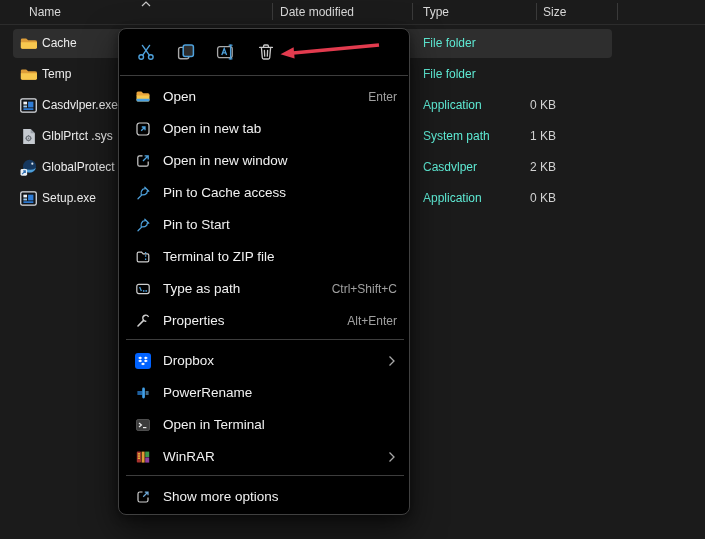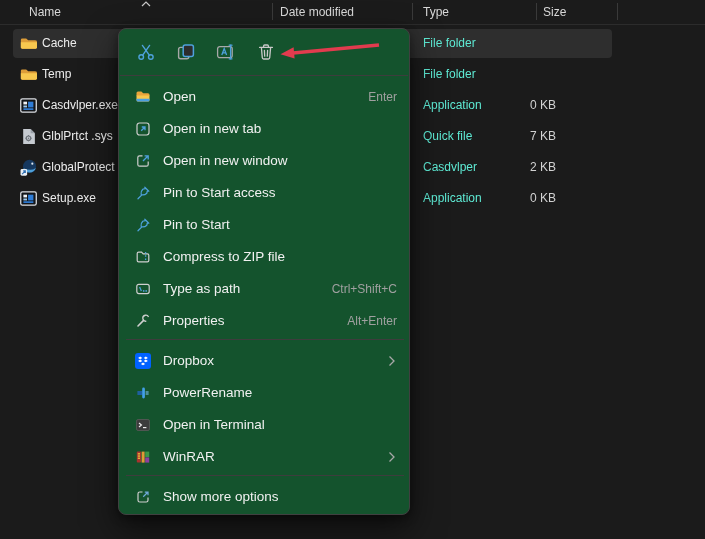--- a/index.html
+++ b/index.html
@@ -17,21 +17,21 @@
   
   .row{position:absolute;left:0;width:705px;height:31px;font-size:12px;color:#ececec;}
   .row .hl{position:absolute;left:13px;top:1px;width:599px;height:29px;background:#2e2e2e;border-radius:4px;}
   .file-icon{position:absolute;left:20px;top:7px;width:17px;height:17px;}
   .file-name{position:absolute;left:42px;top:0;line-height:31px;white-space:nowrap;}
   .file-type{position:absolute;left:423px;top:0;line-height:31px;color:#5eead4;white-space:nowrap;}
   .file-size{position:absolute;left:530px;top:0;width:78px;line-height:31px;color:#d2d2d2;white-space:nowrap;}
   
   .ctx{
     position:absolute;left:118px;top:28px;width:292px;height:487px;box-sizing:border-box;
-    background:#14532d;border:1px solid #404040;border-radius:8px;
+    background:#000000;border:1px solid #404040;border-radius:8px;
     box-shadow:0 14px 34px rgba(0,0,0,.55), 0 3px 10px rgba(0,0,0,.4);
     z-index:5;
   }
   .qa-bar{position:absolute;top:4px;left:7px;height:40px;display:flex;}
   .qa-btn{width:40px;height:38px;display:flex;align-items:center;justify-content:center;border-radius:4px;cursor:default;}
   .ctx-div{position:absolute;left:1px;width:288px;height:1px;background:#3d3d3d;}
   .mi{position:absolute;left:5px;width:282px;height:32px;border-radius:4px;cursor:default;}
   .mi .ico{position:absolute;left:11px;top:8px;width:16px;height:16px;}
   .mi .lbl{position:absolute;left:39px;top:0;line-height:32px;font-size:13.5px;color:#f1f1f1;white-space:nowrap;}
   .mi .sc{position:absolute;right:9px;top:0;line-height:32px;font-size:12px;color:#a0a0a0;white-space:nowrap;}
@@ -101,22 +101,22 @@
       <circle cx="8" cy="9.6" r="2.1" fill="none" stroke="#6d737a" stroke-width="1.1"></circle>
       <circle cx="8" cy="9.6" r="0.7" fill="#6d737a"></circle>
       <g stroke="#6d737a" stroke-width="1">
         <line x1="8" y1="6.6" x2="8" y2="7.5"></line>
           <line x1="8" y1="11.7" x2="8" y2="12.6"></line>
         <line x1="5" y1="9.6" x2="5.9" y2="9.6"></line>
           <line x1="10.1" y1="9.6" x2="11" y2="9.6"></line>
       </g>
     </svg>
     <span class="file-name">GlblPrtct .sys</span>
-    <span class="file-type">Quick file</span>
-    <span class="file-size">7 KB</span>
+    <span class="file-type">System path</span>
+    <span class="file-size">1 KB</span>
   </div>
 
   <div class="row" style="top:152px">
     <svg class="file-icon" viewBox="0 0 16 16">
       <circle cx="9" cy="7" r="6.2" fill="#16385f"></circle>
       <path d="M3.2 8.6 A6.2 6.2 0 0 0 14.9 8.4 Q10.5 11.8 3.2 8.6 Z" fill="#4e9fd8"></path>
       <circle cx="11.6" cy="4.4" r="1" fill="#dfe9f2"></circle>
       <rect x="0.5" y="9.5" width="6.2" height="6.2" rx="1.3" fill="#e8eef5"></rect>
       <path d="M2 14.2 L5 11.2 M3 11.2 H5 V13.2" fill="none" stroke="#2e6fb2" stroke-width="1.1"></path>
     </svg>
@@ -205,36 +205,36 @@
         <path d="M7.5 2.8 H4.6 Q2.8 2.8 2.8 4.6 v6.8 q0 1.8 1.8 1.8 h6.8 q1.8 0 1.8-1.8 V8.5" fill="none" stroke="#cfcfcf" stroke-width="1.2"></path>
         <path d="M8 8 L13.2 2.8 M9.6 2.8 h3.6 v3.6" stroke="#4ea1dc" stroke-width="1.3" fill="none"></path>
       </svg>
       <span class="lbl">Open in new window</span>
     </div>
 
     <div class="mi" style="top:148px">
       <svg class="ico" viewBox="0 0 16 16">
         <path d="M9.8 2.2 L13.8 6.2 M12.6 5 L11.8 8.2 Q9.6 10.4 6.9 9.9 L3 13.8 M6.1 9.1 Q5.6 6.4 7.8 4.2 L11 3.4" stroke="#4ea1dc" fill="none" stroke-width="1.25" stroke-linecap="round"></path>
       </svg>
-      <span class="lbl">Pin to Start access</span>
+      <span class="lbl">Pin to Cache access</span>
     </div>
 
     <div class="mi" style="top:180px">
       <svg class="ico" viewBox="0 0 16 16">
         <path d="M9.8 2.2 L13.8 6.2 M12.6 5 L11.8 8.2 Q9.6 10.4 6.9 9.9 L3 13.8 M6.1 9.1 Q5.6 6.4 7.8 4.2 L11 3.4" stroke="#4ea1dc" fill="none" stroke-width="1.25" stroke-linecap="round"></path>
       </svg>
       <span class="lbl">Pin to Start</span>
     </div>
 
     <div class="mi" style="top:212px">
       <svg class="ico" viewBox="0 0 16 16">
         <path d="M2.2 4.6 Q2.2 3.2 3.6 3.2 h3 l1.6 1.6 h4.2 q1.4 0 1.4 1.4 v5.2 q0 1.4-1.4 1.4 H3.6 q-1.4 0-1.4-1.4 Z" fill="none" stroke="#cfcfcf" stroke-width="1.2"></path>
         <line x1="10.6" y1="3" x2="10.6" y2="12.6" stroke="#4ea1dc" stroke-width="1.3" stroke-dasharray="1.6 1.6"></line>
       </svg>
-      <span class="lbl">Compress to ZIP file</span>
+      <span class="lbl">Terminal to ZIP file</span>
     </div>
 
     <div class="mi" style="top:244px">
       <svg class="ico" viewBox="0 0 16 16">
         <rect x="1.8" y="3.4" width="12.4" height="9.2" rx="2" fill="none" stroke="#cfcfcf" stroke-width="1.2"></rect>
         <path d="M4.6 6 L6.4 10" stroke="#4ea1dc" stroke-width="1.3"></path>
         <circle cx="8.7" cy="9.9" r="0.85" fill="#4ea1dc"></circle>
         <circle cx="11.2" cy="9.9" r="0.85" fill="#4ea1dc"></circle>
       </svg>
       <span class="lbl">Type as path</span>

